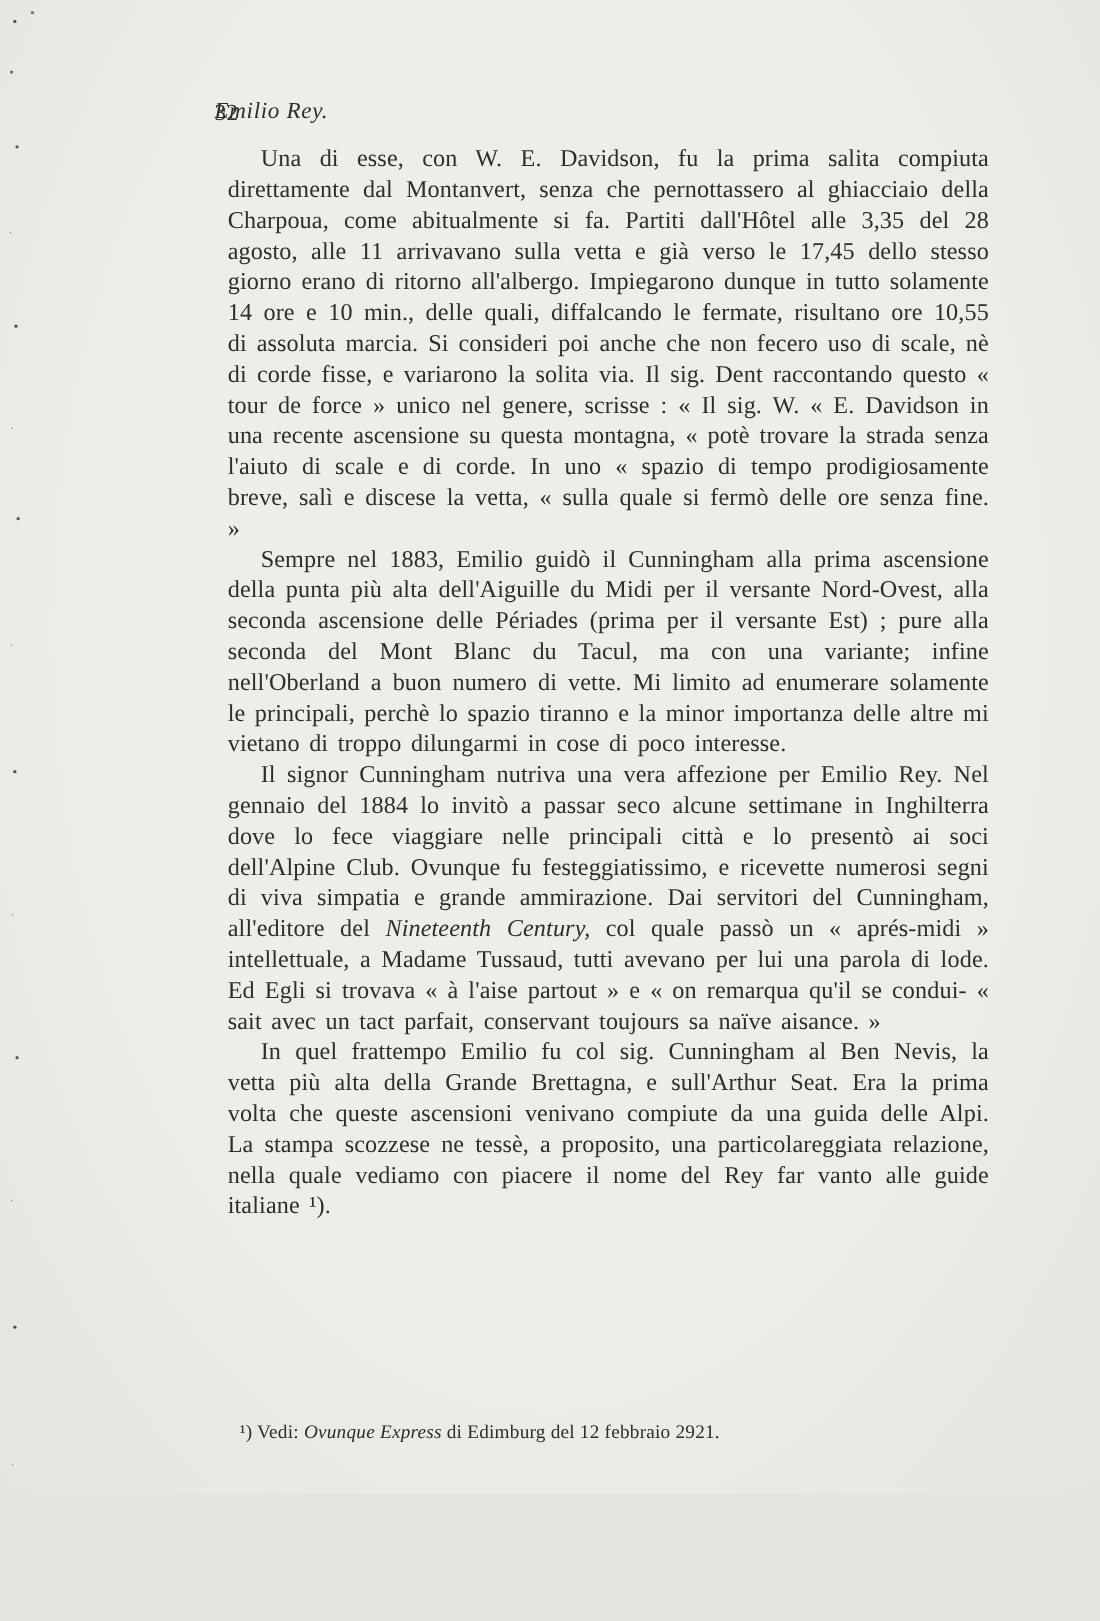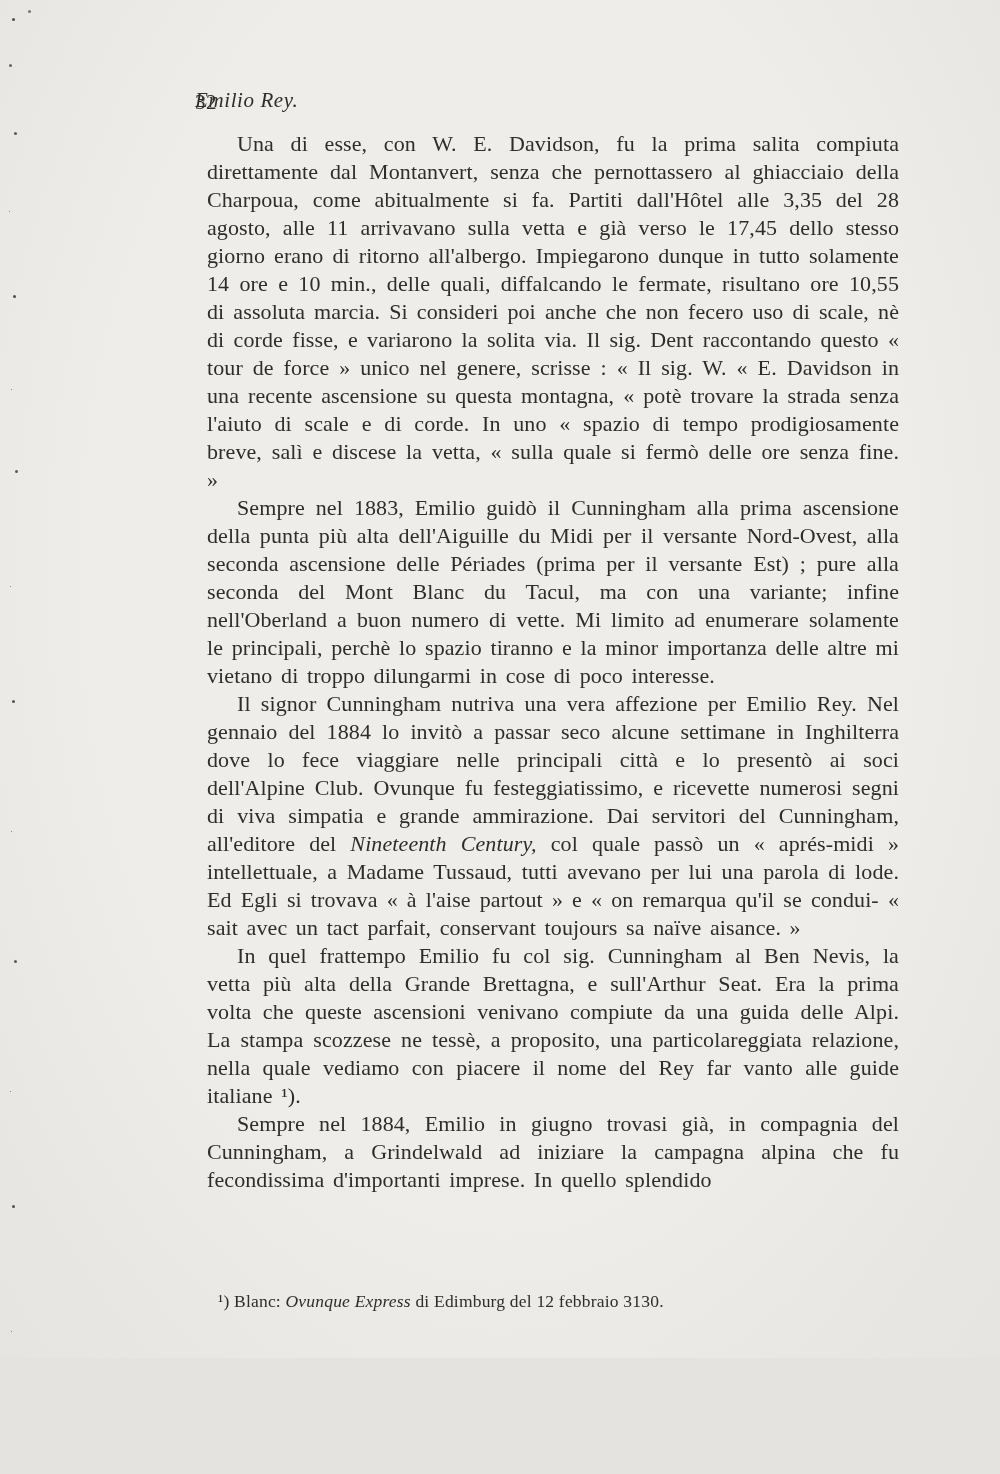--- a/index.html
+++ b/index.html
@@ -106,21 +106,20 @@
   <main class="text-block">
 
     <p><span>Una di esse, con W. E. Davidson, fu la prima salita compiuta direttamente dal Montanvert, senza che pernottassero al ghiacciaio della Charpoua, come abitualmente si fa. Partiti dall'Hôtel alle 3,35 del 28 agosto, alle 11 arrivavano sulla vetta e già verso le 17,45 dello stesso giorno erano di ritorno all'albergo. Impiegarono dunque in tutto solamente 14 ore e 10 min., delle quali, diffalcando le fermate, risultano ore 10,55 di assoluta marcia. Si consideri poi anche che non fecero uso di scale, nè di corde fisse, e variarono la solita via. Il sig. Dent raccontando questo « tour de force » unico nel genere, scrisse : « Il sig. W. « E. Davidson in una recente ascensione su questa montagna, « potè trovare la strada senza l'aiuto di scale e di corde. In uno « spazio di tempo prodigiosamente breve, salì e discese la vetta, « sulla quale si fermò delle ore senza fine. »</span></p>
 
     <p><span>Sempre nel 1883, Emilio guidò il Cunningham alla prima ascensione della punta più alta dell'Aiguille du Midi per il versante Nord-Ovest, alla seconda ascensione delle Périades (prima per il versante Est) ; pure alla seconda del Mont Blanc du Tacul, ma con una variante; infine nell'Oberland a buon numero di vette. Mi limito ad enumerare solamente le principali, perchè lo spazio tiranno e la minor importanza delle altre mi vietano di troppo dilungarmi in cose di poco interesse.</span></p>
 
     <p><span>Il signor Cunningham nutriva una vera affezione per Emilio Rey. Nel gennaio del 1884 lo invitò a passar seco alcune settimane in Inghilterra dove lo fece viaggiare nelle principali città e lo presentò ai soci dell'Alpine Club. Ovunque fu festeggiatissimo, e ricevette numerosi segni di viva simpatia e grande ammirazione. Dai servitori del Cunningham, all'editore del </span><span class="italic">Nineteenth Century,</span><span> col quale passò un « aprés-midi » intellettuale, a Madame Tussaud, tutti avevano per lui una parola di lode. Ed Egli si trovava « à l'aise partout » e « on remarqua qu'il se condui- « sait avec un tact parfait, conservant toujours sa naïve aisance. »</span></p>
 
     <p><span>In quel frattempo Emilio fu col sig. Cunningham al Ben Nevis, la vetta più alta della Grande Brettagna, e sull'Arthur Seat. Era la prima volta che queste ascensioni venivano compiute da una guida delle Alpi. La stampa scozzese ne tessè, a proposito, una particolareggiata relazione, nella quale vediamo con piacere il nome del Rey far vanto alle guide italiane ¹).</span></p>
 
-    <p><span>Sempre nel 1884, Emilio in giugno trovasi già, in compagnia del Cunningham, a Grindelwald ad iniziare la campagna alpina che fu fecondissima d'importanti imprese. In quello splendido</span></p>
 
   </main>
 
   <div class="footnote">
-    <span>¹) Blanc: </span><span class="italic">Ovunque Express</span><span> di Edimburg del 12 febbraio 3130.</span>
+    <span>¹) Vedi: </span><span class="italic">Ovunque Express</span><span> di Edimburg del 12 febbraio 2921.</span>
   </div>
 
 </div>
 
 </body></html>

